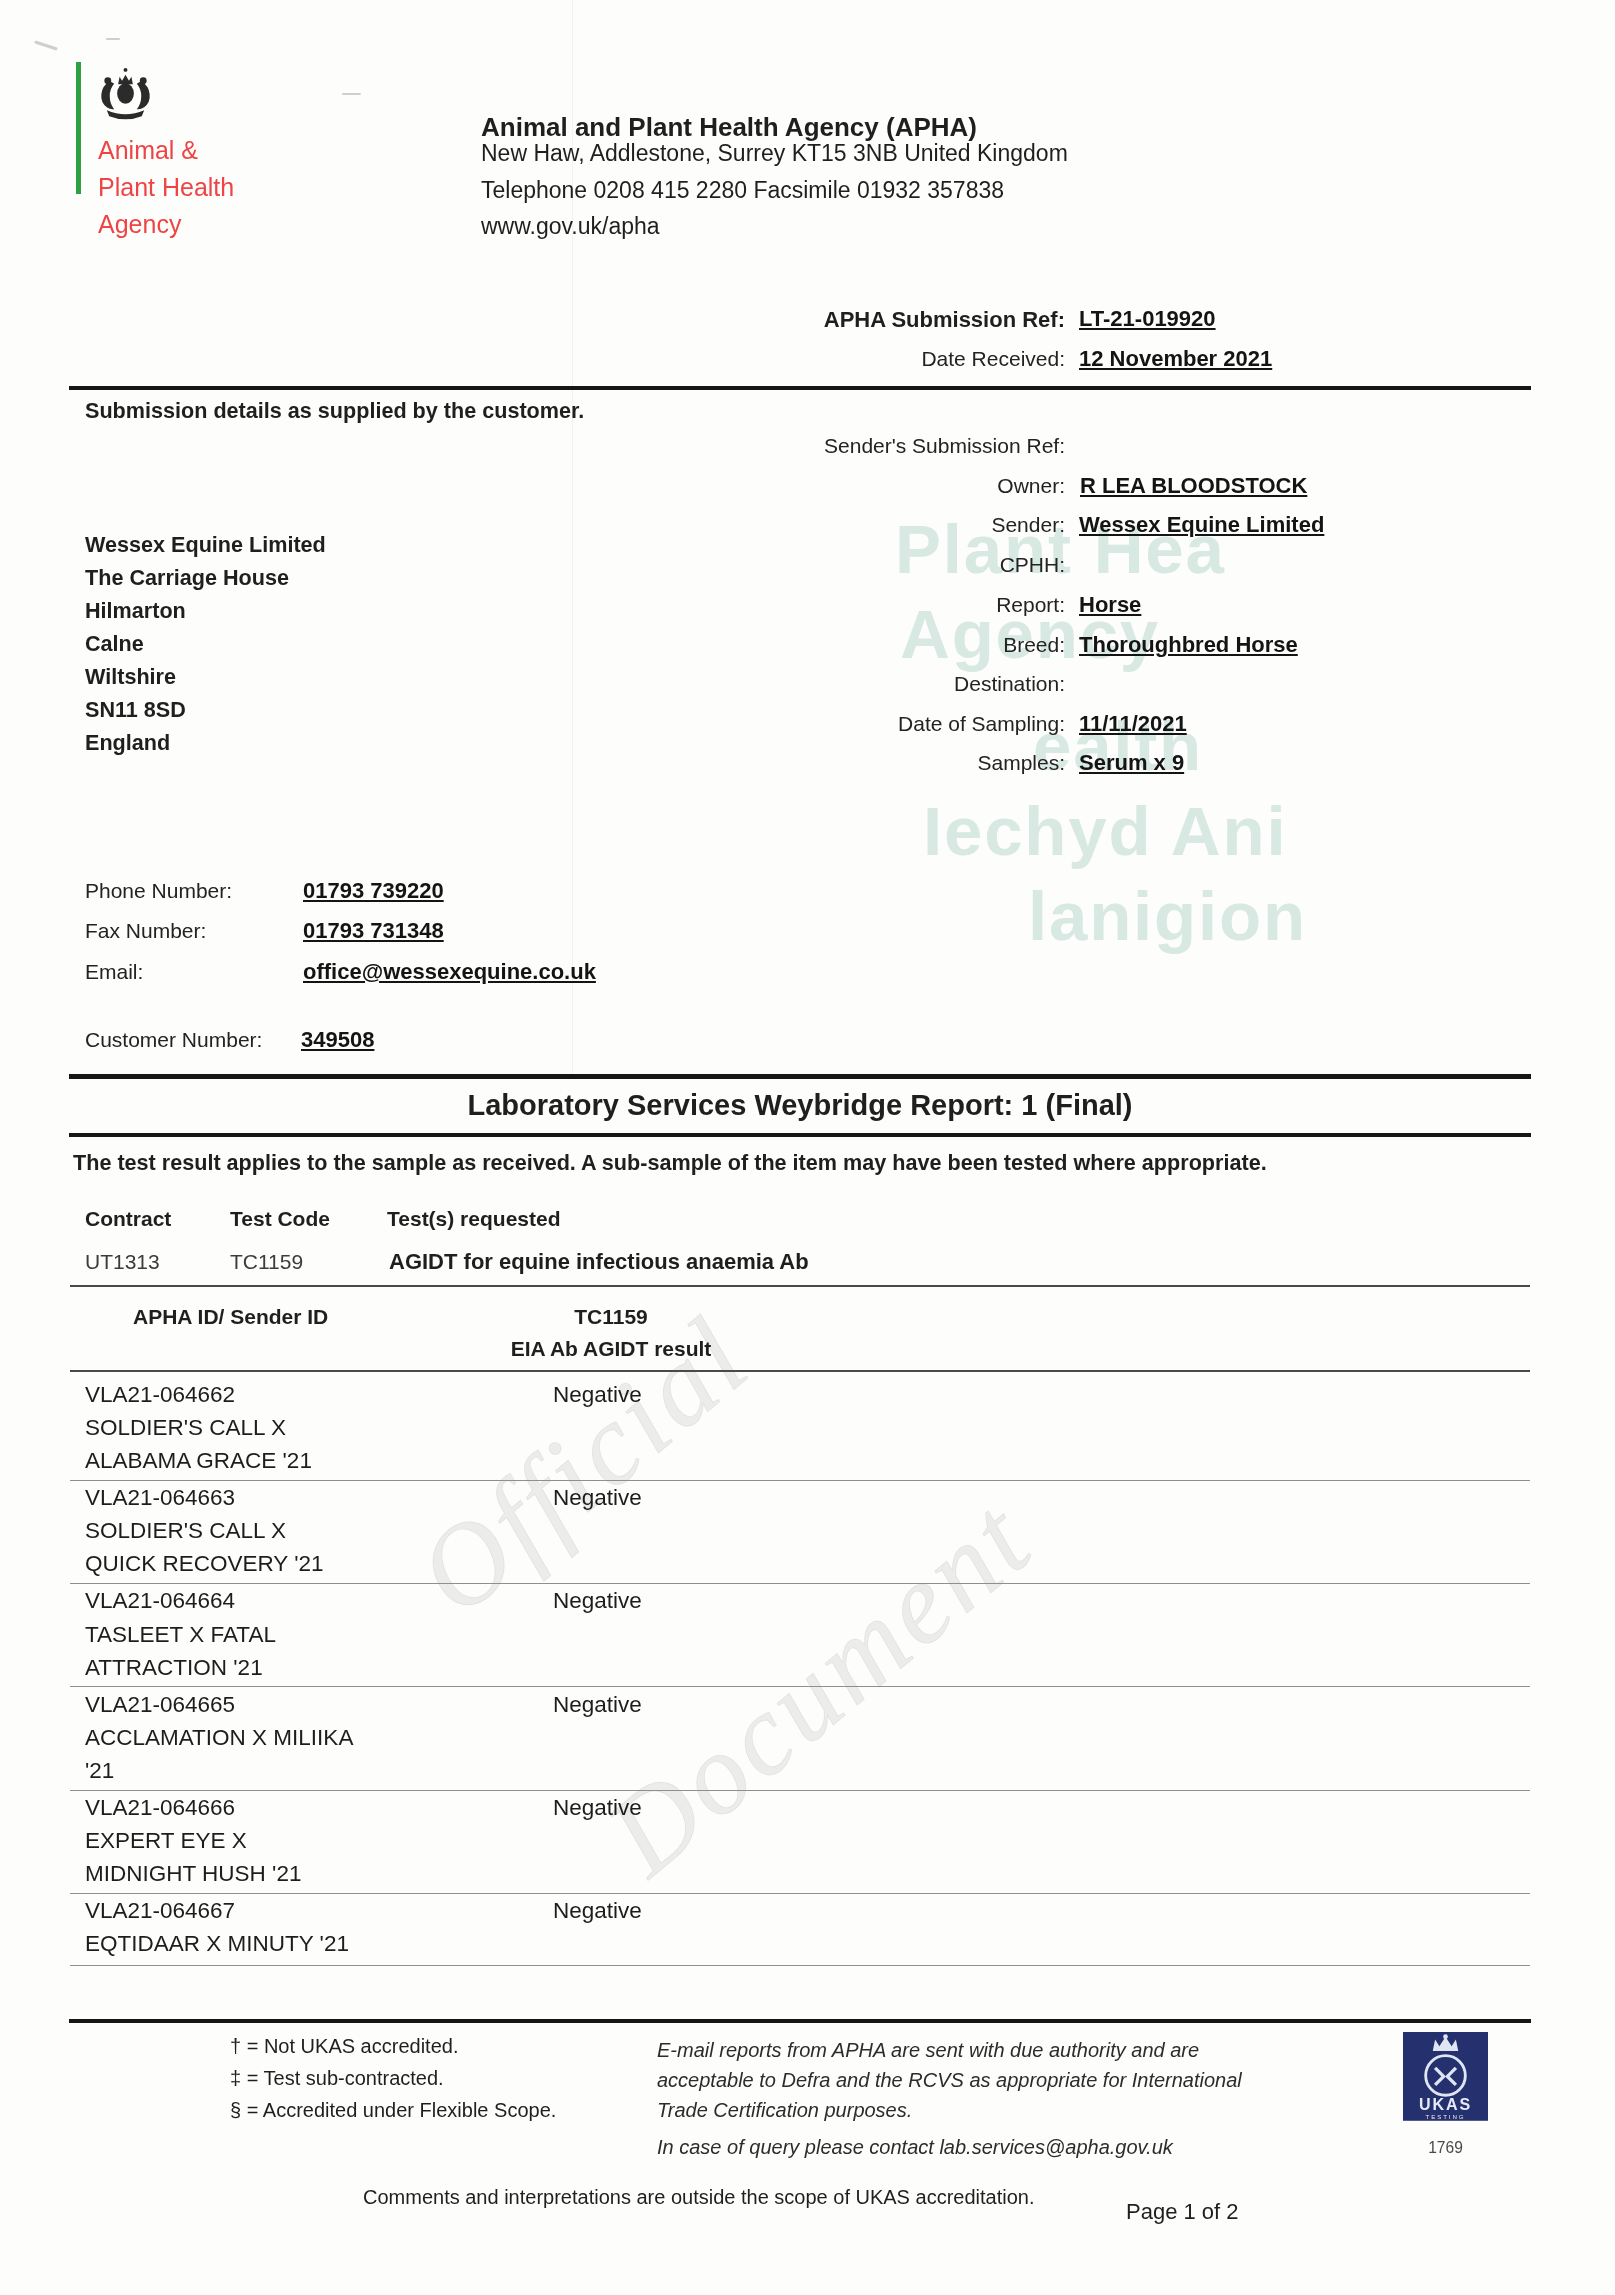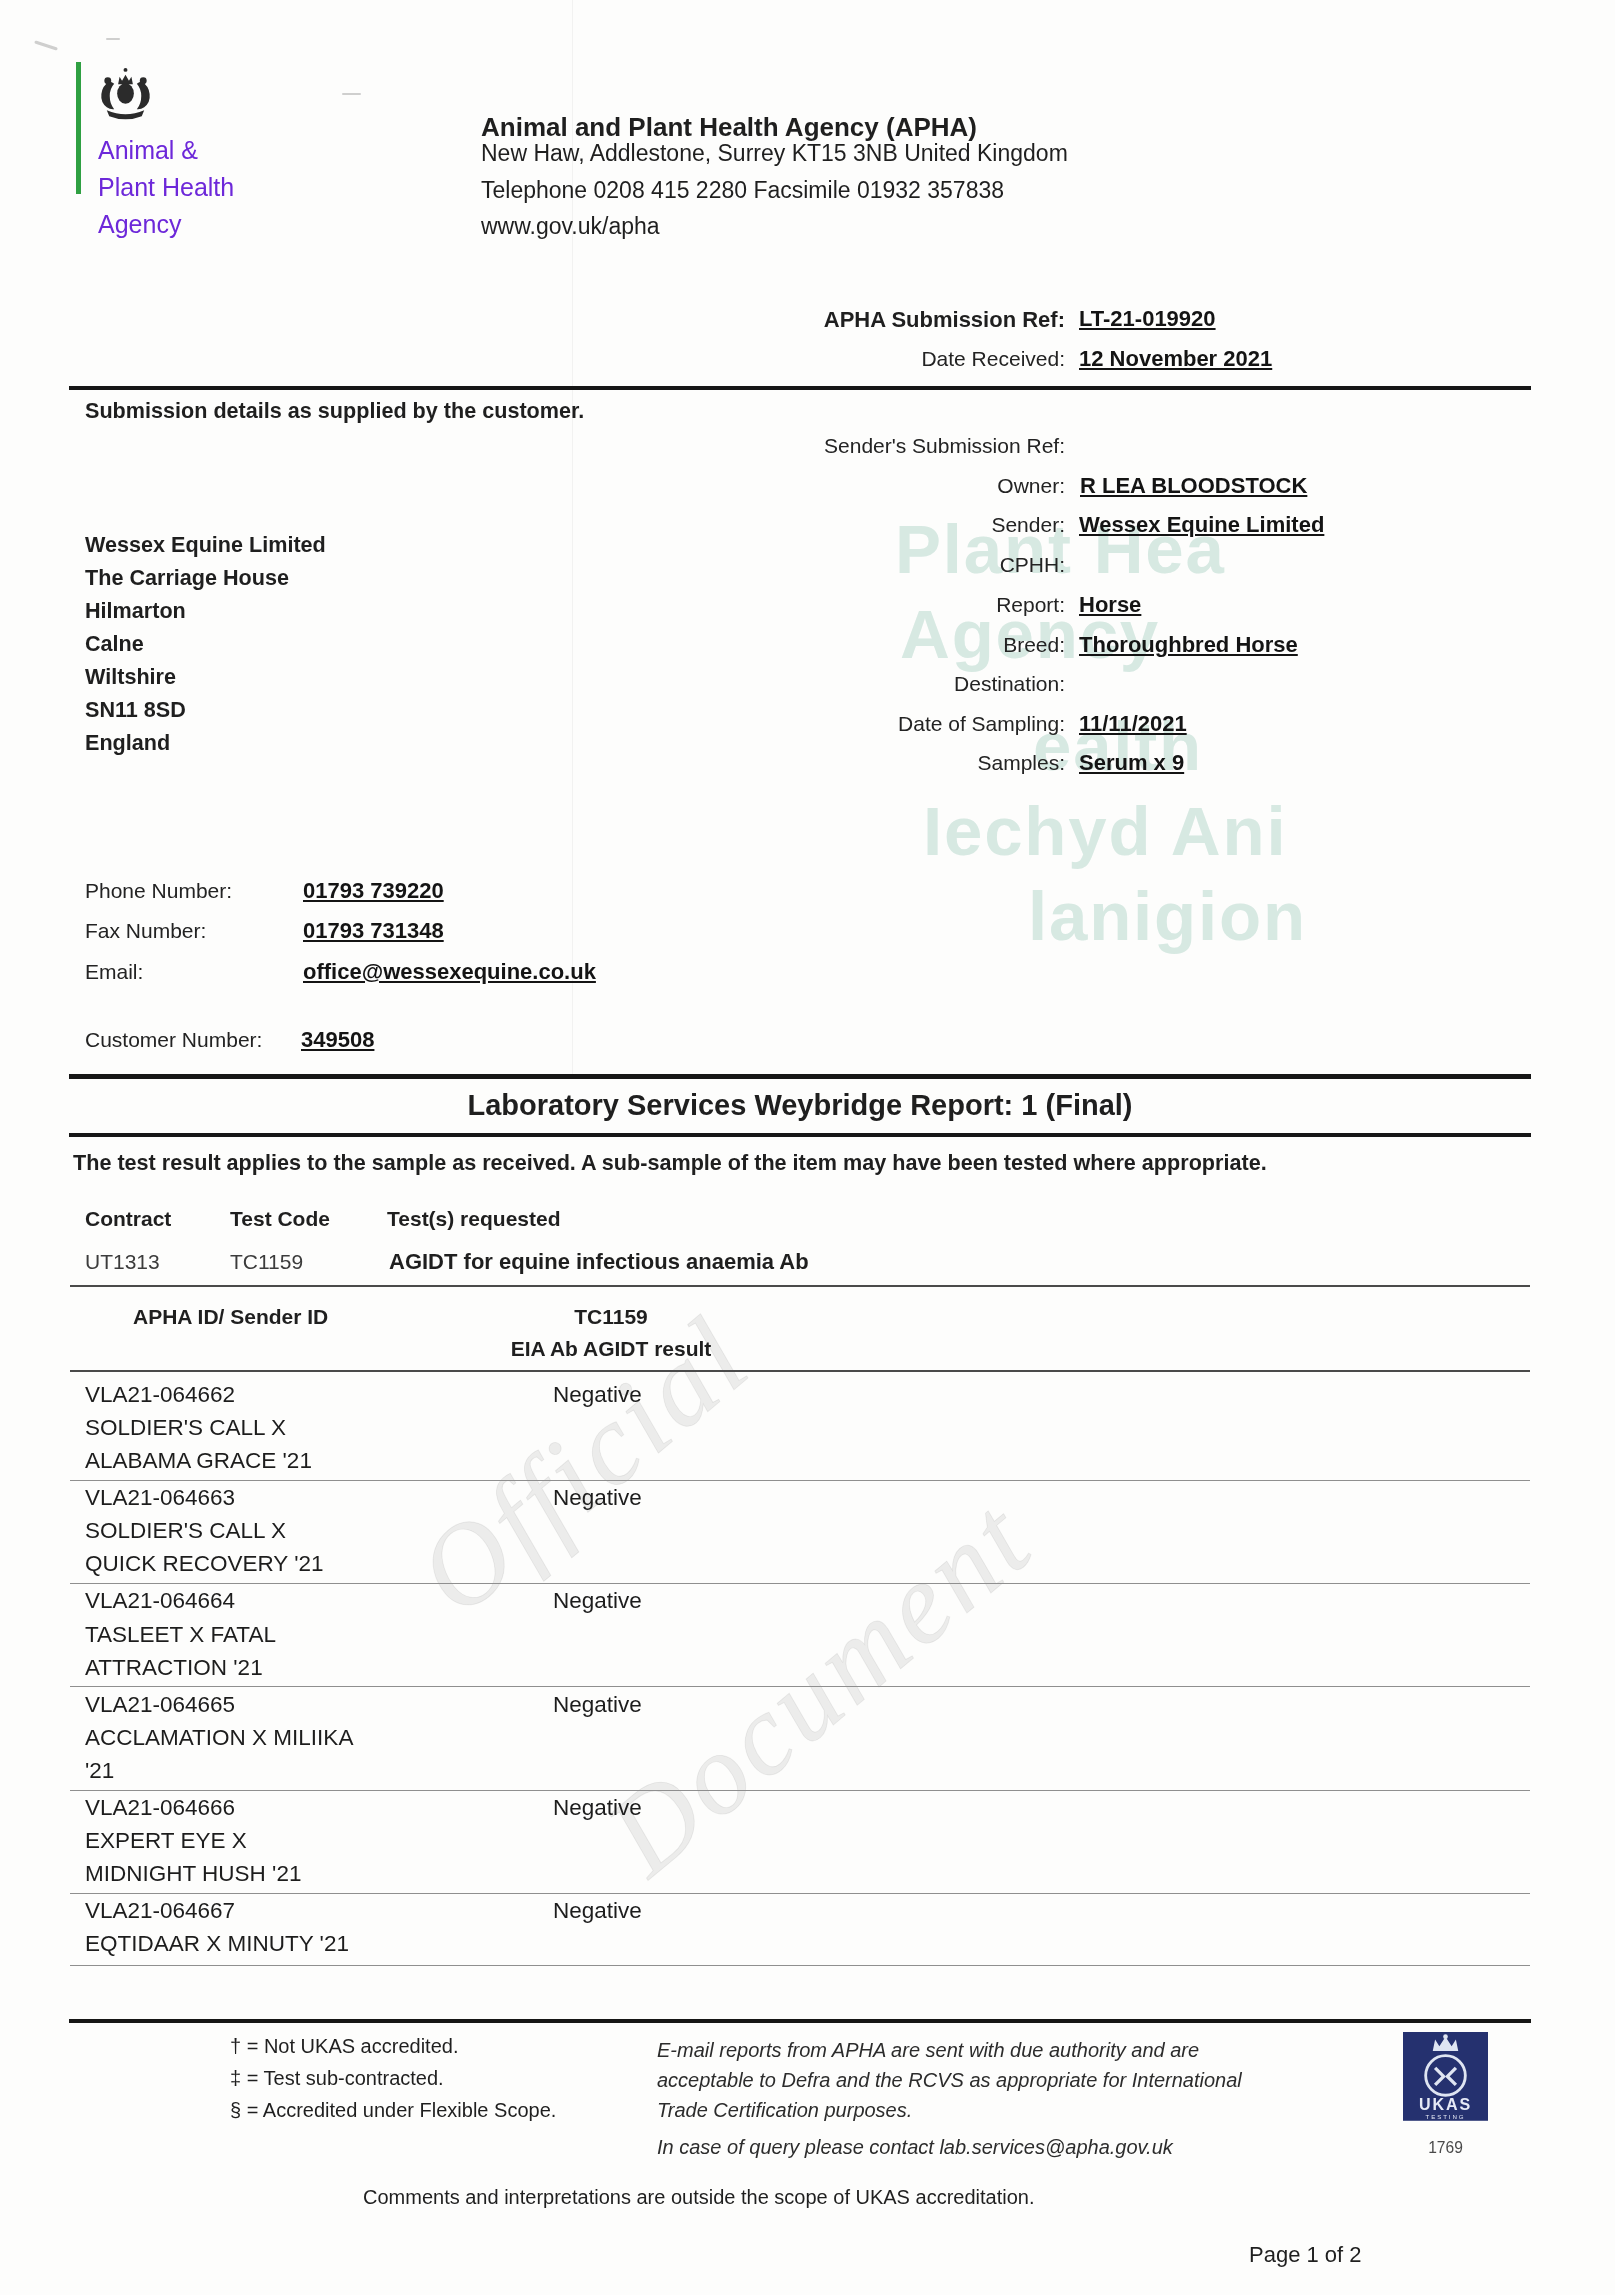--- a/index.html
+++ b/index.html
@@ -57,21 +57,21 @@
       <ellipse cx="70" cy="62" rx="17" ry="21"></ellipse>
       <path d="M38 38 q-15 7 -17 25 q-2 17 11 27 q7 5 15 4 q-9 -11 -9 -27 q0 -15 9 -25 q-5 -4 -9 -4 z"></path>
       <path d="M102 38 q15 7 17 25 q2 17 -11 27 q-7 5 -15 4 q9 -11 9 -27 q0 -15 -9 -25 q5 -4 9 -4 z"></path>
       <circle cx="34" cy="36" r="7"></circle>
       <circle cx="106" cy="36" r="7"></circle>
       <path d="M32 96 q38 16 76 0 l-5 12 q-33 13 -66 0 z"></path>
     </g>
   </svg>
 </span>
 
-<div class="abs" style="left:98px;top:132px;font-size:25px;line-height:37px;color:#6d28d9;white-space:normal;">
+<div class="abs" style="left:98px;top:132px;font-size:25px;line-height:37px;color:#ef4444;white-space:normal;">
   <div>Animal &amp;</div>
   <div>Plant Health</div>
   <div>Agency</div>
 </div>
 
 <div class="abs b" style="left:481px;top:112px;font-size:26px;text-align:right;">Animal and Plant Health Agency (APHA)</div>
 <div class="abs" style="left:481px;top:140px;font-size:23px;">New Haw, Addlestone, Surrey KT15 3NB United Kingdom</div>
 <div class="abs" style="left:481px;top:177px;font-size:23px;">Telephone 0208 415 2280 Facsimile 01932 357838</div>
 <div class="abs" style="left:481px;top:213px;font-size:23px;">www.gov.uk/apha</div>
 
@@ -206,14 +206,14 @@
     <path d="M34 8 l4.5 7 6.5 -10 6.5 10 4.5 -7 2.5 12 h-27 z" fill="#dfe5f2"></path>
     <circle cx="45" cy="46" r="21" stroke="#dfe5f2" stroke-width="3" fill="none"></circle>
     <path d="M34 38 l9 9 -9 9" stroke="#dfe5f2" stroke-width="3.5" fill="none"></path>
     <path d="M56 38 l-9 9 9 9" stroke="#dfe5f2" stroke-width="3.5" fill="none"></path>
     <text x="45" y="83" text-anchor="middle" font-family="Liberation Sans, sans-serif" font-size="17" font-weight="bold" fill="#e6eaf6" letter-spacing="2">UKAS</text>
     <text x="45" y="92" text-anchor="middle" font-family="Liberation Sans, sans-serif" font-size="6.5" fill="#e6eaf6" letter-spacing="2">TESTING</text>
   </svg>
 </span>
 <div class="abs" style="left:1403px;top:2139px;width:85px;text-align:center;font-size:15.6px;color:#4a4a4a;">1769</div>
 
-<div class="abs" style="left:1249px;top:2199px;font-size:22px;margin-top:43px;">Page 1 of 2</div>
+<div class="abs" style="left:1126px;top:2199px;font-size:22px;">Page 1 of 2</div>
 
 
 </body></html>

